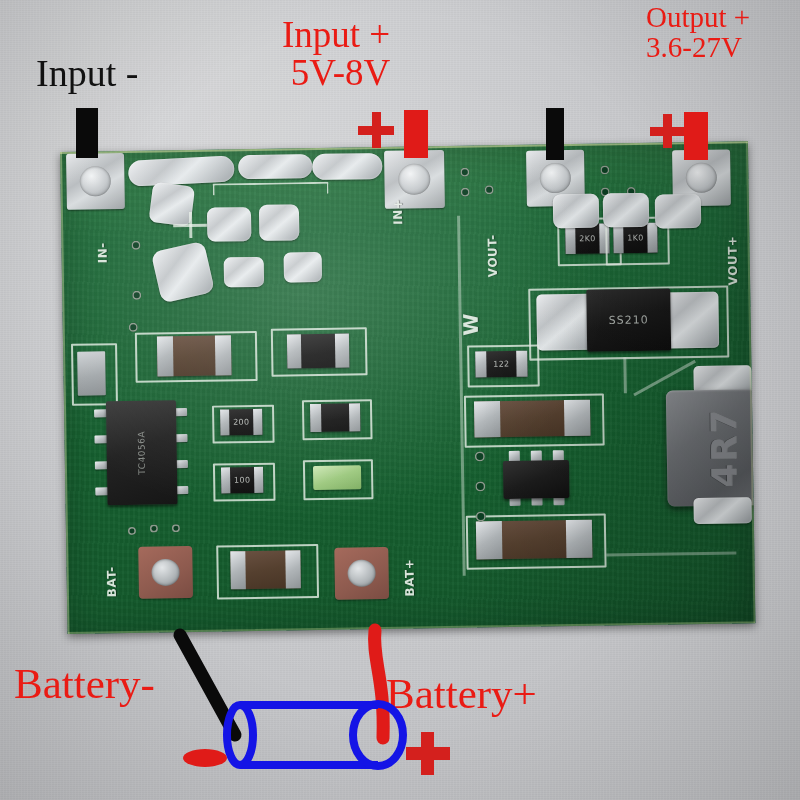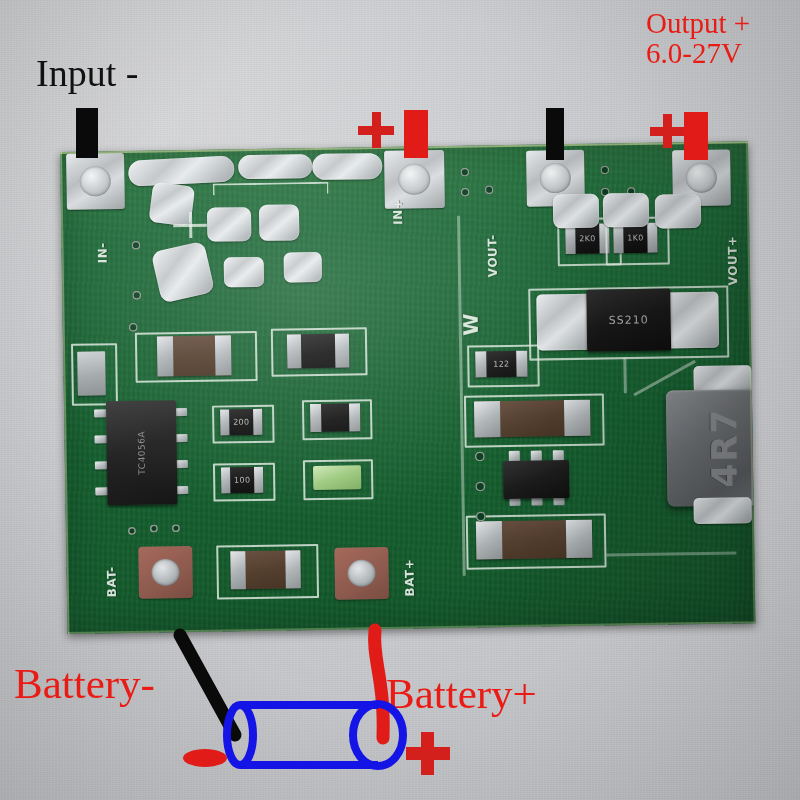--- a/index.html
+++ b/index.html
@@ -374,25 +374,29 @@
     <i class="v"></i>
   </div>
   <div class="plusmark" style="left:650px;top:114px;width:34px;height:34px;">
     <i class="h"></i>
     <i class="v"></i>
   </div>
 
 
   <div class="lbl black" style="left:36px;top:54px;font-size:38px;">Input -</div>
 
-
-
-  <div class="lbl red" style="left:646px;top:8px;font-size:29px;line-height:1.05;">
+  <div class="lbl red" style="left:282px;top:16px;font-size:37px;">
+    <div>Input +</div>
+    <div style="text-align:right;">5V-8V</div>
+  </div>
+
+
+  <div class="lbl red" style="left:646px;top:2px;font-size:29px;line-height:1.05;">
     <div>Output +</div>
-    <div>6.0-27V</div>
+    <div>3.6-27V</div>
   </div>
 
   <div class="lbl red" style="left:14px;top:662px;font-size:43px;">Battery-</div>
 
   <div class="lbl red" style="left:386px;top:672px;font-size:43px;">Battery+</div>
 
   <svg class="batt-svg" viewBox="0 0 500 170">
 
     <path d="M 0 5 L 55 105" stroke="#0a0a0a" stroke-width="13" fill="none" stroke-linecap="round"></path>
 

